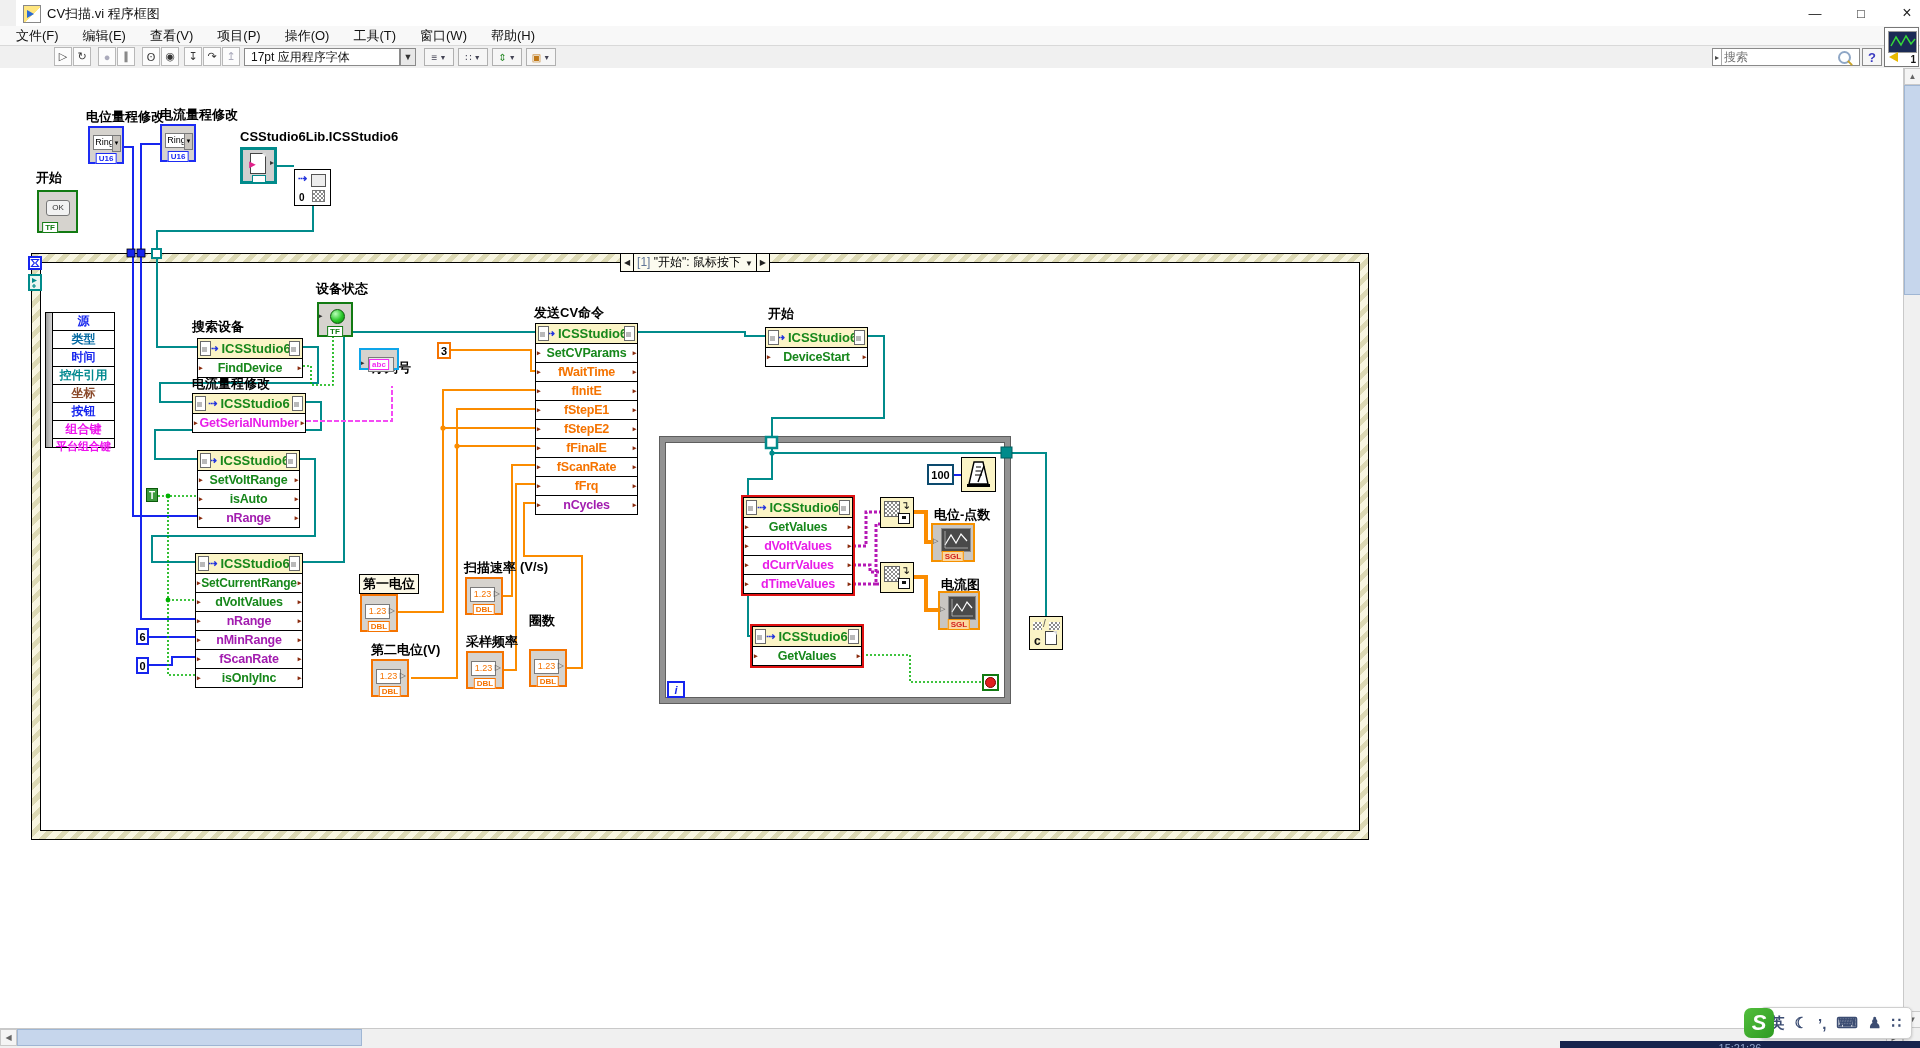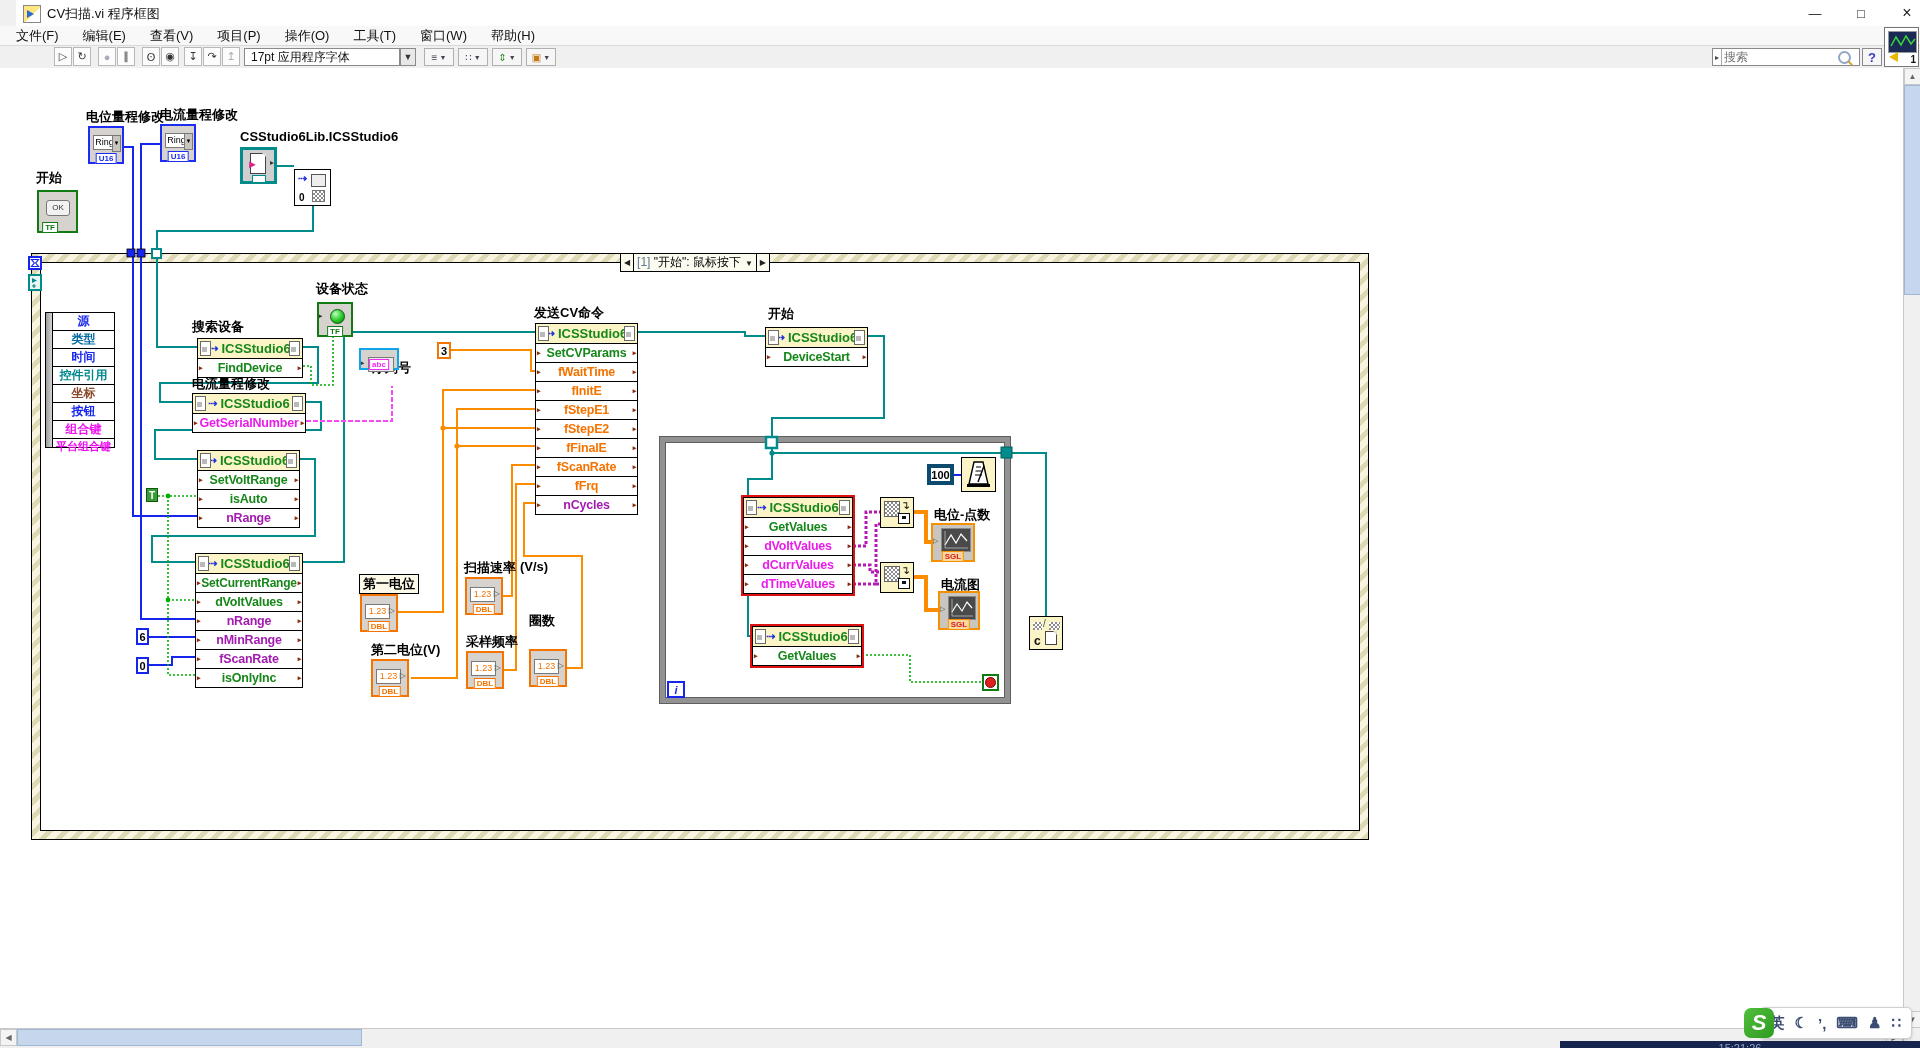--- a/index.html
+++ b/index.html
@@ -437,21 +437,21 @@
 <div class="abs term" style="left:529px;top:649px;width:38px;height:38px;border:2px solid #F57300;background:#D6D3CE;">
   <div style="position:absolute;left:3px;top:8px;width:23px;height:13px;background:#FFF;border:1px solid #7A7A7A;font-size:9px;line-height:12px;text-align:center;color:#F57300;">1.23</div>
   <span style="position:absolute;right:1px;top:10px;font-size:8px;color:#555;">▷</span>
   <span class="tag" style="color:#F57300;border-color:#F57300;">DBL</span>
 </div>
 
 <div class="abs const" style="left:437px;top:342px;width:14px;height:17px;border:2px solid #F57300;">3</div>
 <div class="abs const" style="left:136px;top:628px;width:13px;height:17px;border:2px solid #1625EE;">6</div>
 <div class="abs const" style="left:136px;top:657px;width:13px;height:17px;border:2px solid #1625EE;">0</div>
 <div class="abs const" style="left:146px;top:488px;width:12px;height:14px;border:1px solid #0A5A0A;background:#3C9A3C;color:#FFF;font-size:10px;">T</div>
-<div class="abs const" style="left:927px;top:464px;width:27px;height:21px;border:4px solid #0c4a6e;">100</div>
+<div class="abs const" style="left:927px;top:464px;width:27px;height:21px;border:2px solid #0c4a6e;">100</div>
 
 <div class="abs icon-node" style="left:961px;top:457px;width:35px;height:35px;">
   <svg width="33" height="33" style="display:block;">
       <path d="M12 4 L21 4 L26 26 L7 26 Z" fill="#FFF" stroke="#000" stroke-width="1.4"></path>
       <line x1="16" y1="24" x2="22" y2="8" stroke="#000" stroke-width="1.4"></line>
       <rect x="5" y="26" width="23" height="3" fill="#000"></rect>
       <line x1="14" y1="9" x2="19" y2="9" stroke="#000"></line>
       <line x1="13.5" y1="13" x2="19.5" y2="13" stroke="#000"></line>
       <line x1="13" y1="17" x2="20" y2="17" stroke="#000"></line>
     </svg>

